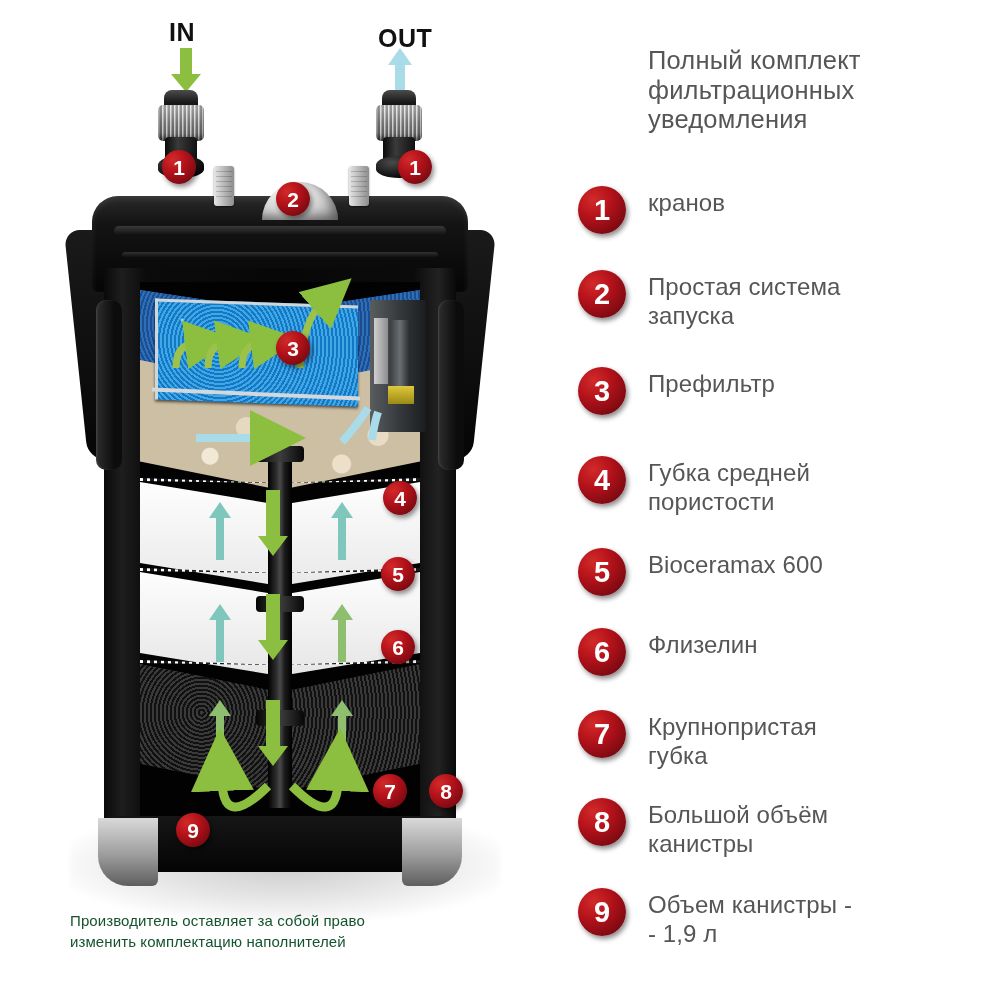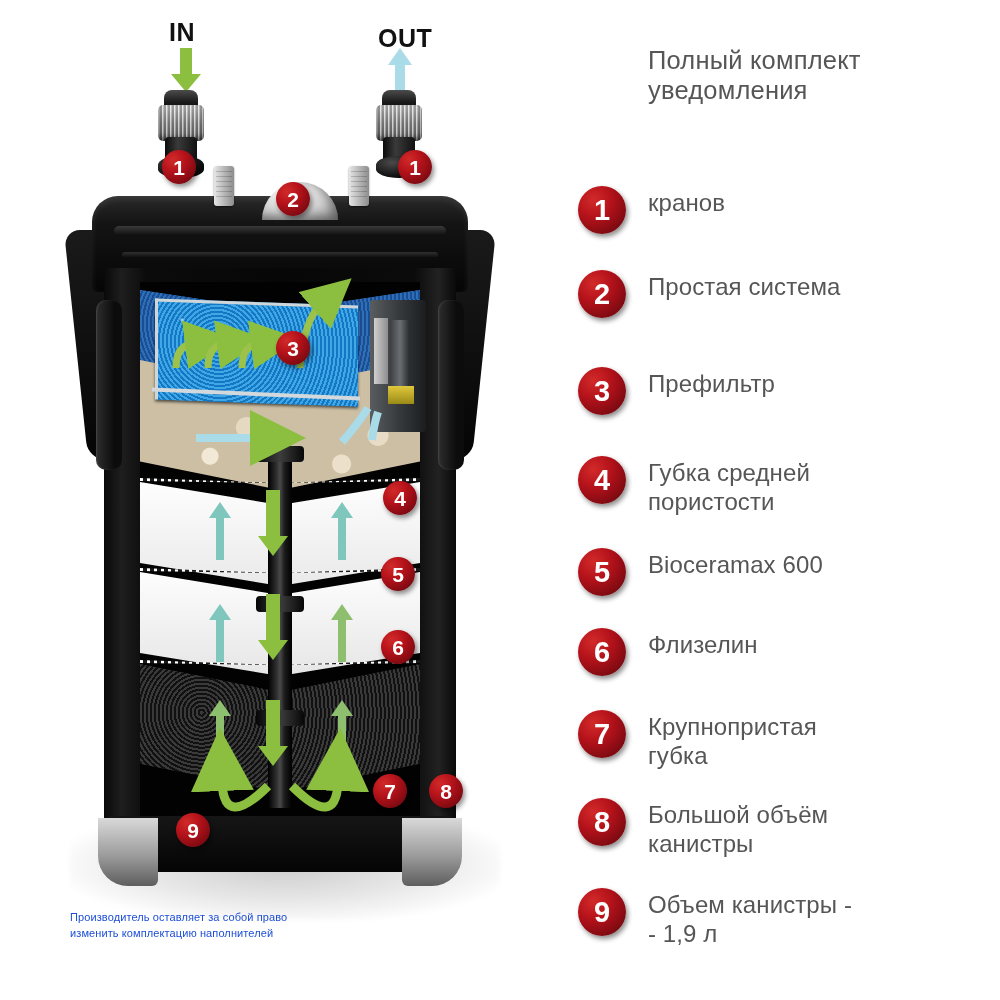--- a/index.html
+++ b/index.html
@@ -279,23 +279,23 @@
     z-index: 20;
     font-family: "Liberation Sans", sans-serif;
   }
   .badge.on-art { width: 34px; height: 34px; font-size: 21px; }
 
   
   #disclaimer {
     position: absolute;
     left: 70px; top: 910px;
     width: 420px;
-    font-size: 11px;
+    font-size: 15px;
     line-height: 1.42;
-    color: #1d4ed8;
+    color: #14532d;
     letter-spacing: .1px;
   }
   #disclaimer div { white-space: nowrap; }
 
   
   #legend {
     position: absolute;
     left: 560px; top: 0;
     width: 440px; height: 728px;
   }
@@ -460,34 +460,36 @@
   <div id="disclaimer">
     <div>Производитель оставляет за собой право</div>
     <div>изменить комплектацию наполнителей</div>
   </div>
 </div>
 
 <div id="legend">
 
   <div id="legend-title">
     <div>Полный комплект</div>
+    <div>фильтрационных</div>
     <div>уведомления</div>
   </div>
 
   <div class="legend-row" style="top:186px;">
     <div class="badge">1</div>
     <div class="legend-text">
       <div>кранов</div>
     </div>
   </div>
 
   <div class="legend-row" style="top:270px;">
     <div class="badge">2</div>
     <div class="legend-text">
       <div>Простая система</div>
+      <div>запуска</div>
     </div>
   </div>
 
   <div class="legend-row" style="top:367px;">
     <div class="badge">3</div>
     <div class="legend-text">
       <div>Префильтр</div>
     </div>
   </div>
 

